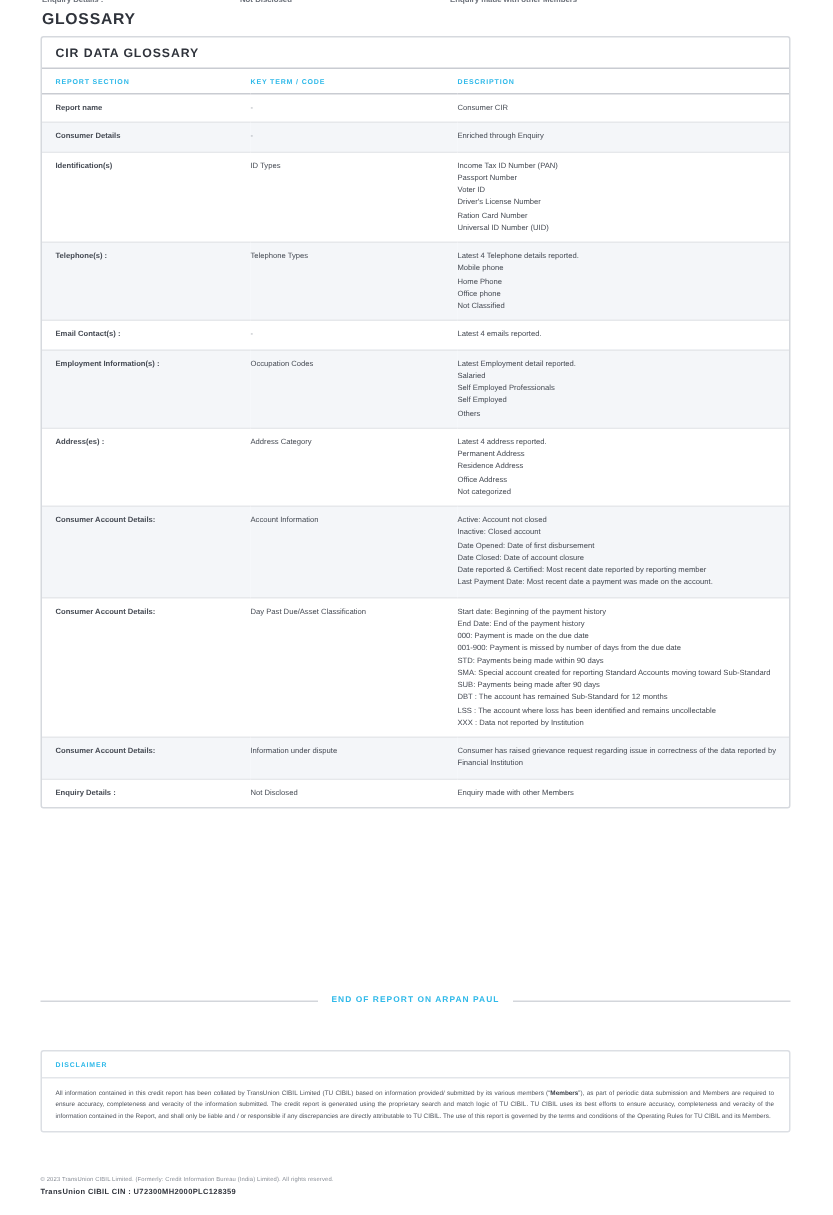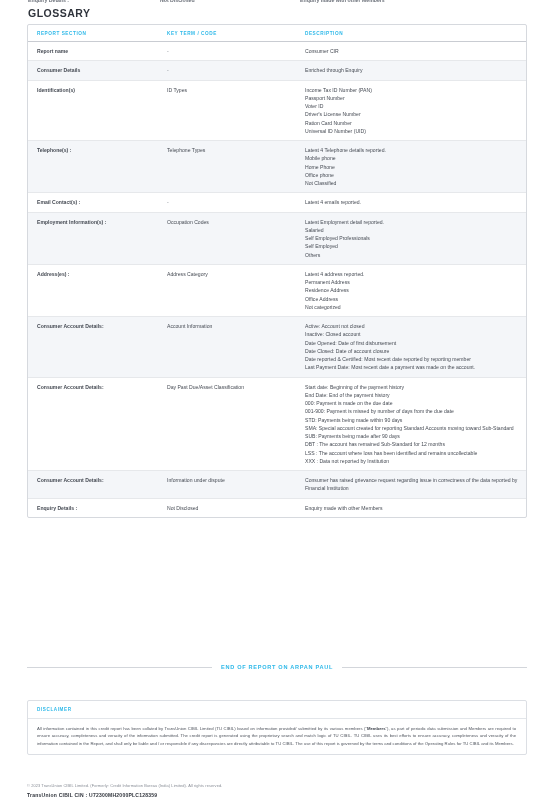--- a/index.html
+++ b/index.html
@@ -194,20 +194,21 @@
     <div class="top-cut-inner">
       <span class="tc-a">Enquiry Details :</span>
       <span class="tc-b">Not Disclosed</span>
       <span class="tc-c">Enquiry made with other Members</span>
     </div>
   </div>
 
   <div class="section-title">GLOSSARY</div>
 
   <div class="card">
+    <div class="card-head">CIR DATA GLOSSARY</div>
     <table class="glossary">
       <thead>
         <tr>
           <th class="col-a">REPORT SECTION</th>
           <th class="col-b">KEY TERM / CODE</th>
           <th class="col-c">DESCRIPTION</th>
         </tr>
       </thead>
       <tbody id="glossary-body">
           <tr>

